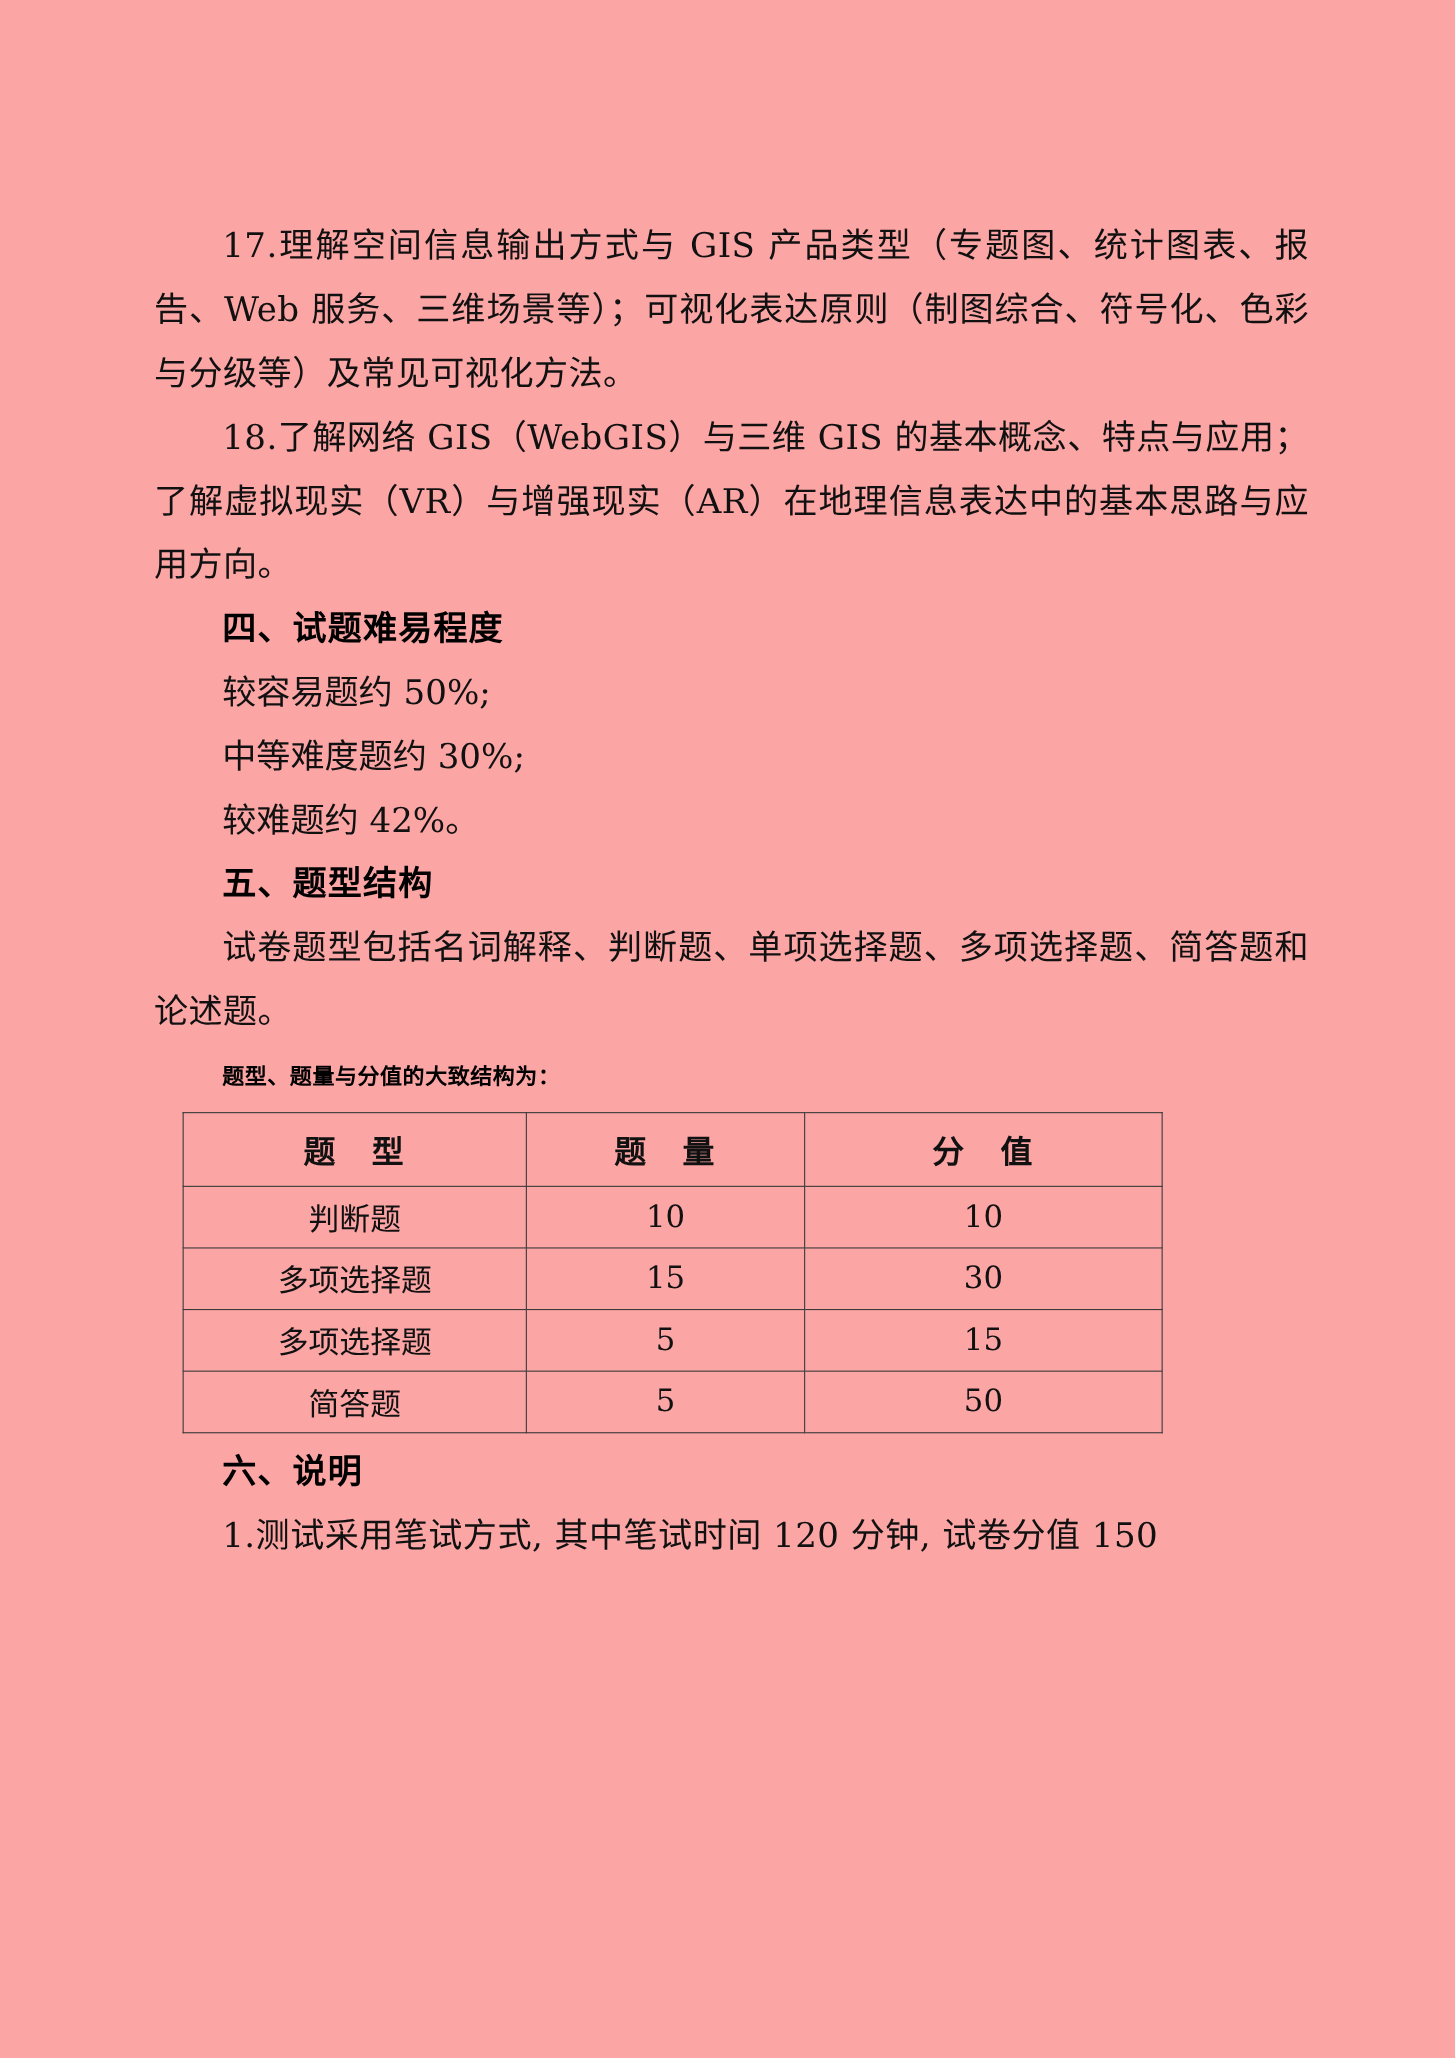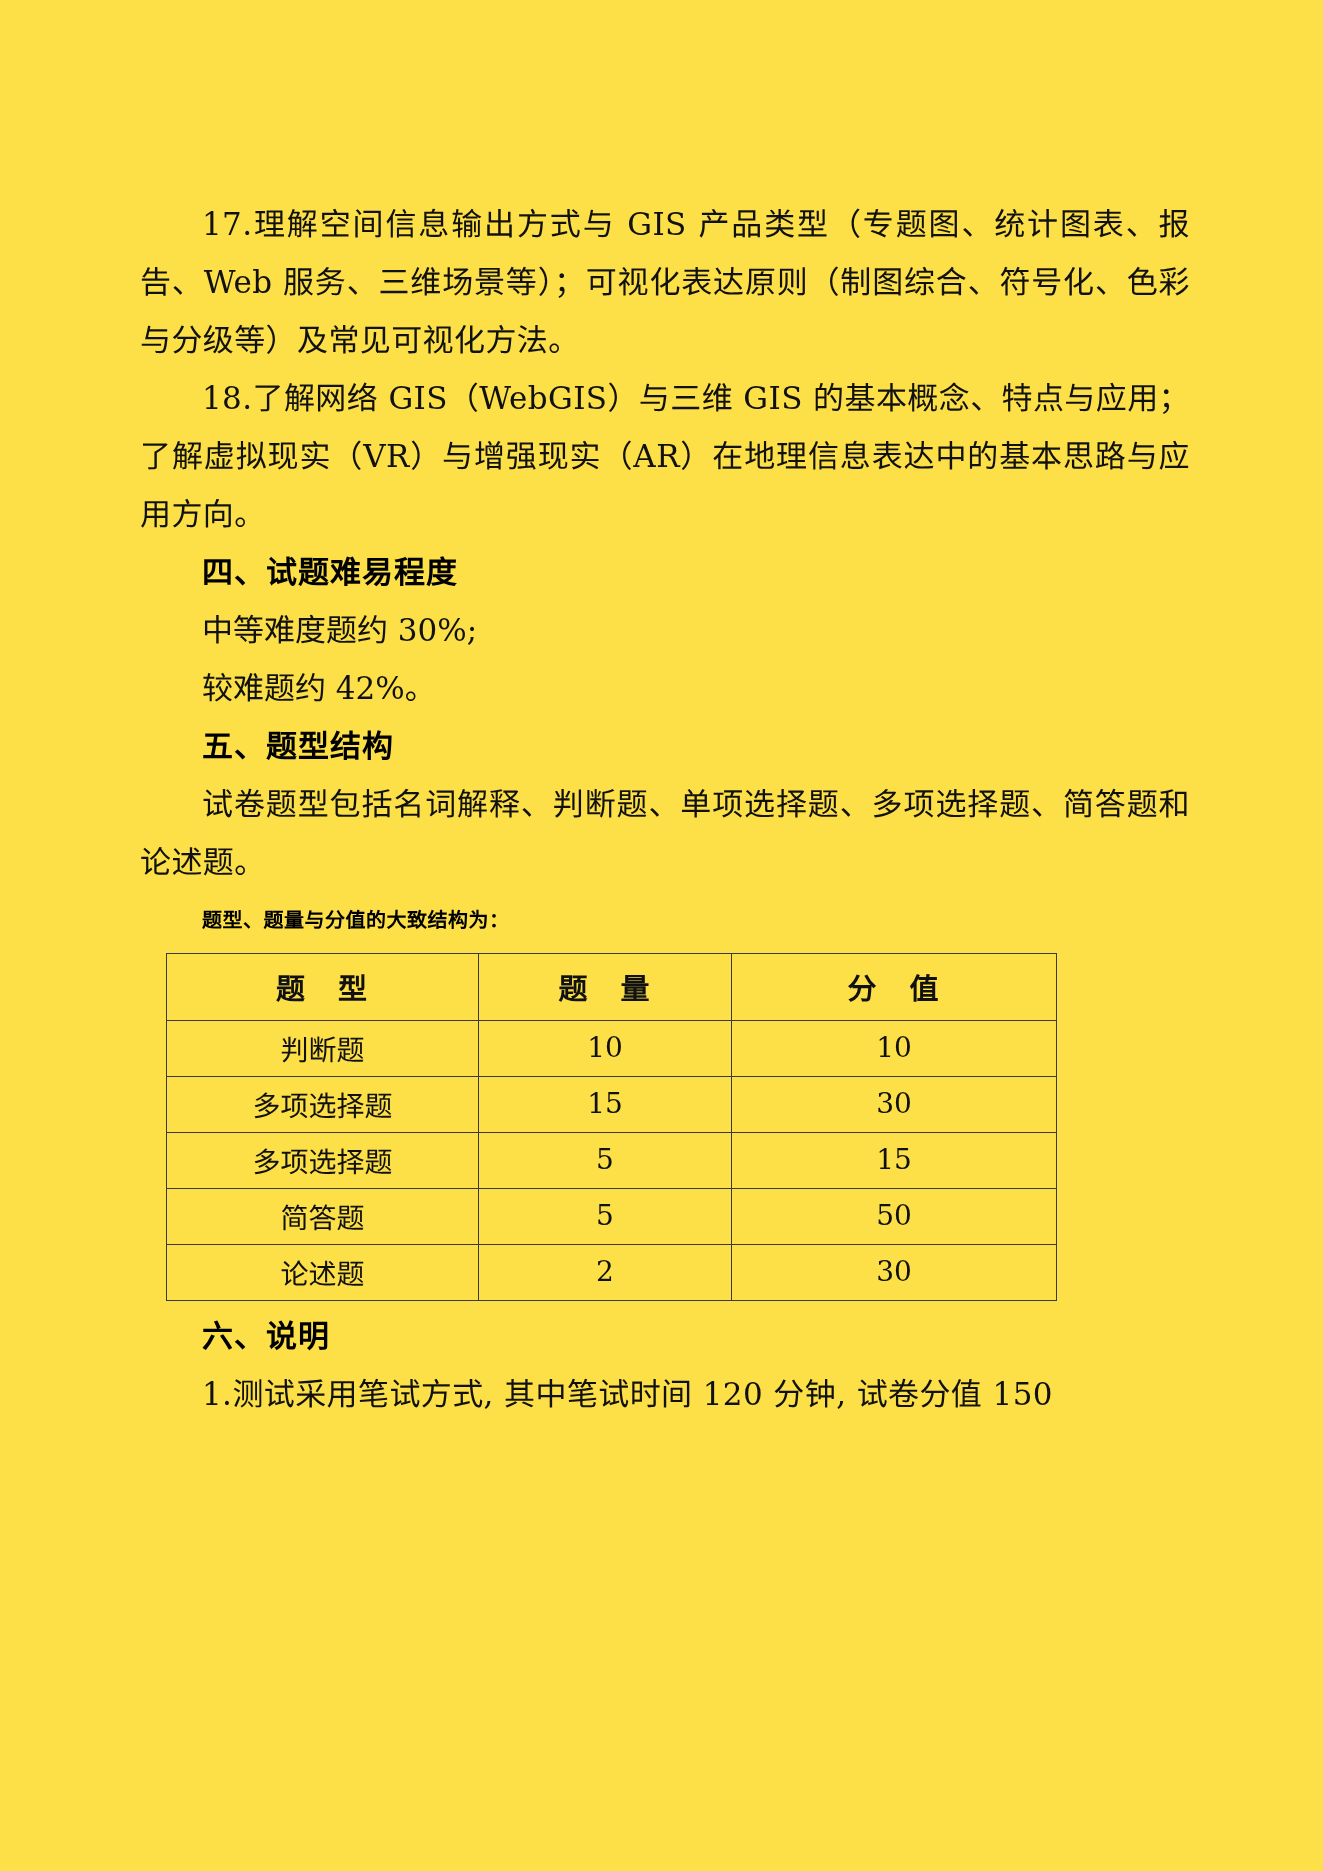--- a/index.html
+++ b/index.html
@@ -12,21 +12,21 @@
     width: 1323px;
     height: 1871px;
     font-family: "DejaVu Serif", "Liberation Serif", serif;
     color: #000000;
     overflow: hidden;
   }
   .page {
     position: relative;
     width: 1323px;
     height: 1871px;
-    background: #fde047;
+    background: #fca5a5;
     box-sizing: border-box;
     padding: 195px 133px 0 140px;
   }
   .body-text {
     font-family: "DejaVu Serif", "Liberation Serif", serif;
     font-size: 31px;
     line-height: 58px;
     letter-spacing: 0.4px;
     text-align: justify;
     text-justify: inter-ideograph;
@@ -96,20 +96,21 @@
 <body>
 
 <div class="page">
 
   <p class="body-text indent">17.理解空间信息输出方式与 GIS 产品类型（专题图、统计图表、报告、Web 服务、三维场景等）；可视化表达原则（制图综合、符号化、色彩与分级等）及常见可视化方法。</p>
 
   <p class="body-text indent">18.了解网络 GIS（WebGIS）与三维 GIS 的基本概念、特点与应用；了解虚拟现实（VR）与增强现实（AR）在地理信息表达中的基本思路与应用方向。</p>
 
   <h2 class="section-heading">四、试题难易程度</h2>
 
+  <p class="level-line">较容易题约 50%;</p>
 
   <p class="level-line">中等难度题约 30%;</p>
 
   <p class="level-line">较难题约 42%。</p>
 
   <h2 class="section-heading">五、题型结构</h2>
 
   <p class="body-text indent">试卷题型包括名词解释、判断题、单项选择题、多项选择题、简答题和论述题。</p>
 
   <p class="table-caption">题型、题量与分值的大致结构为：</p>
@@ -139,25 +140,20 @@
       <tr>
         <td>多项选择题</td>
         <td>5</td>
         <td>15</td>
       </tr>
       <tr>
         <td>简答题</td>
         <td>5</td>
         <td>50</td>
       </tr>
-      <tr>
-        <td>论述题</td>
-        <td>2</td>
-        <td>30</td>
-      </tr>
     </tbody>
   </table>
 
   <h2 class="section-heading">六、说明</h2>
 
   <p class="body-text indent">1.测试采用笔试方式, 其中笔试时间 120 分钟, 试卷分值 150</p>
 
 </div>
 
 </body></html>

